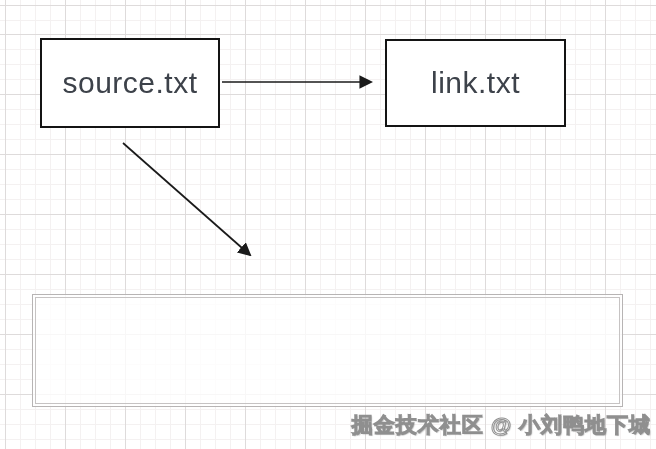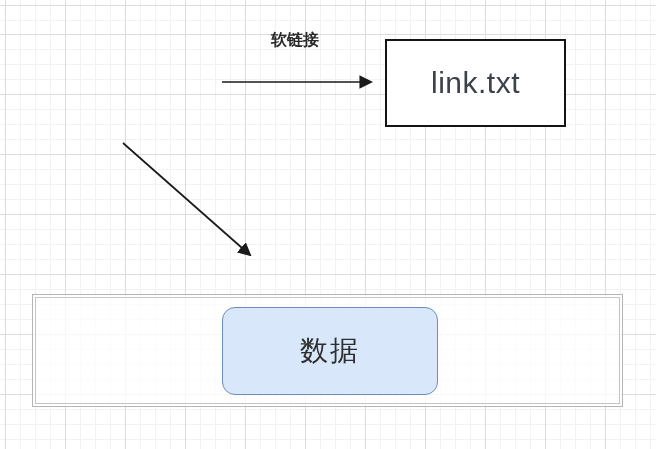--- a/index.html
+++ b/index.html
@@ -90,39 +90,39 @@
     -webkit-text-stroke: 1px #8f8f8f;
     text-shadow: 1px 1px 1px rgba(130,130,130,0.45);
     white-space: nowrap;
   }
 </style>
 </head>
 <body>
 
 <div class="canvas">
 
+  <div class="node node-source">
+    <span>source.txt</span>
+  </div>
 
   <div class="node node-link">
     <span>link.txt</span>
   </div>
 
-  <div class="edge-label">软链接</div>
 
   <svg class="arrow-layer" width="656" height="449" viewBox="0 0 656 449" xmlns="http://www.w3.org/2000/svg">
     <defs>
       <marker id="arrowhead" viewBox="0 0 10 10" refX="8.5" refY="5" markerWidth="8" markerHeight="8" orient="auto-start-reverse">
         <path d="M 0 0 L 10 5 L 0 10 z" fill="#1a1a1a"></path>
       </marker>
     </defs>
     <line x1="222" y1="82" x2="371" y2="82" stroke="#1a1a1a" stroke-width="1.7" marker-end="url(#arrowhead)"></line>
     <line x1="123" y1="143" x2="250" y2="255" stroke="#1a1a1a" stroke-width="1.7" marker-end="url(#arrowhead)"></line>
   </svg>
 
   <div class="data-container">
     <div class="data-container-inner"></div>
   </div>
 
-  <div class="node-data">
-    <span>数据</span>
-  </div>
 
+  <div class="watermark">掘金技术社区 @ 小刘鸭地下城</div>
 
 </div>
 
 </body></html>

